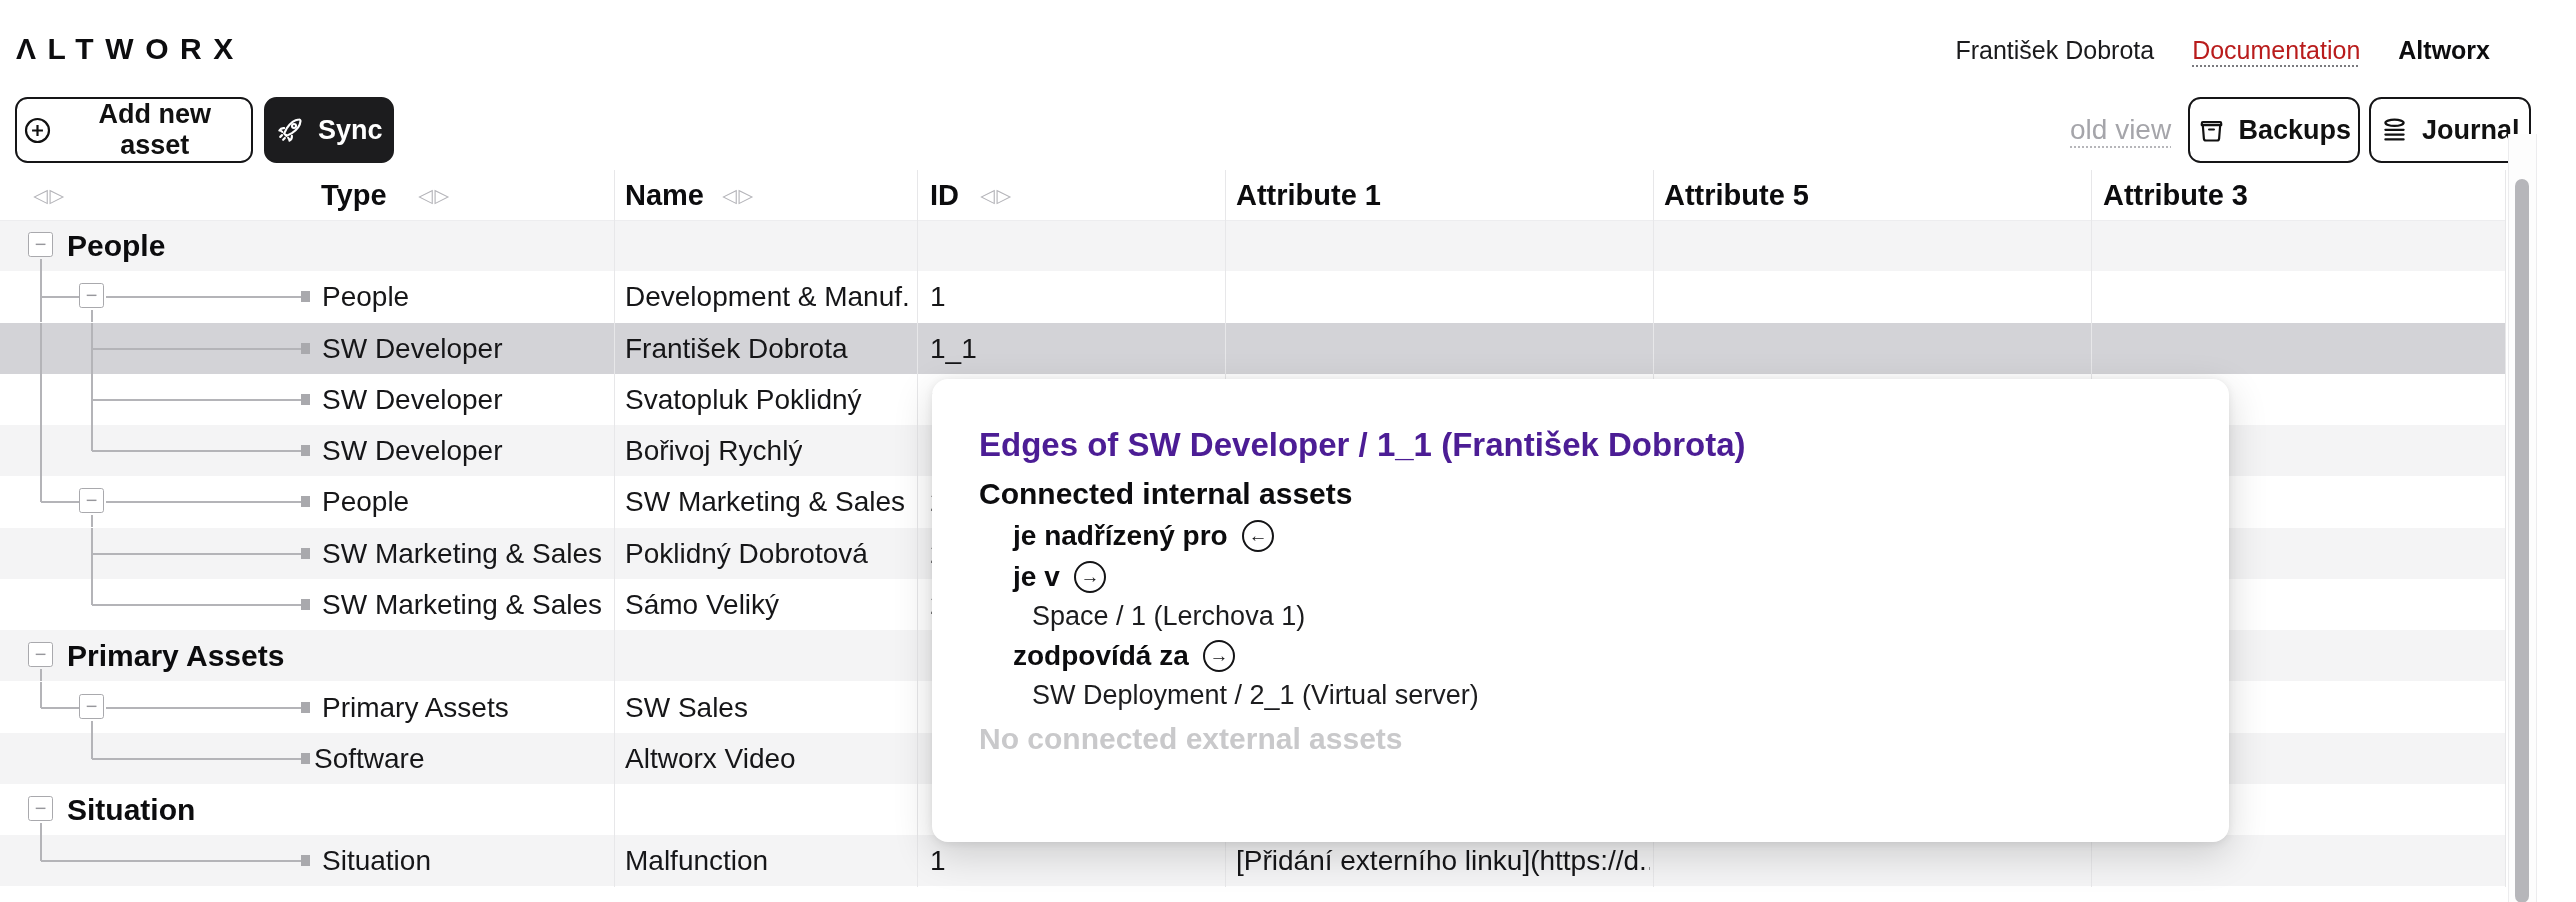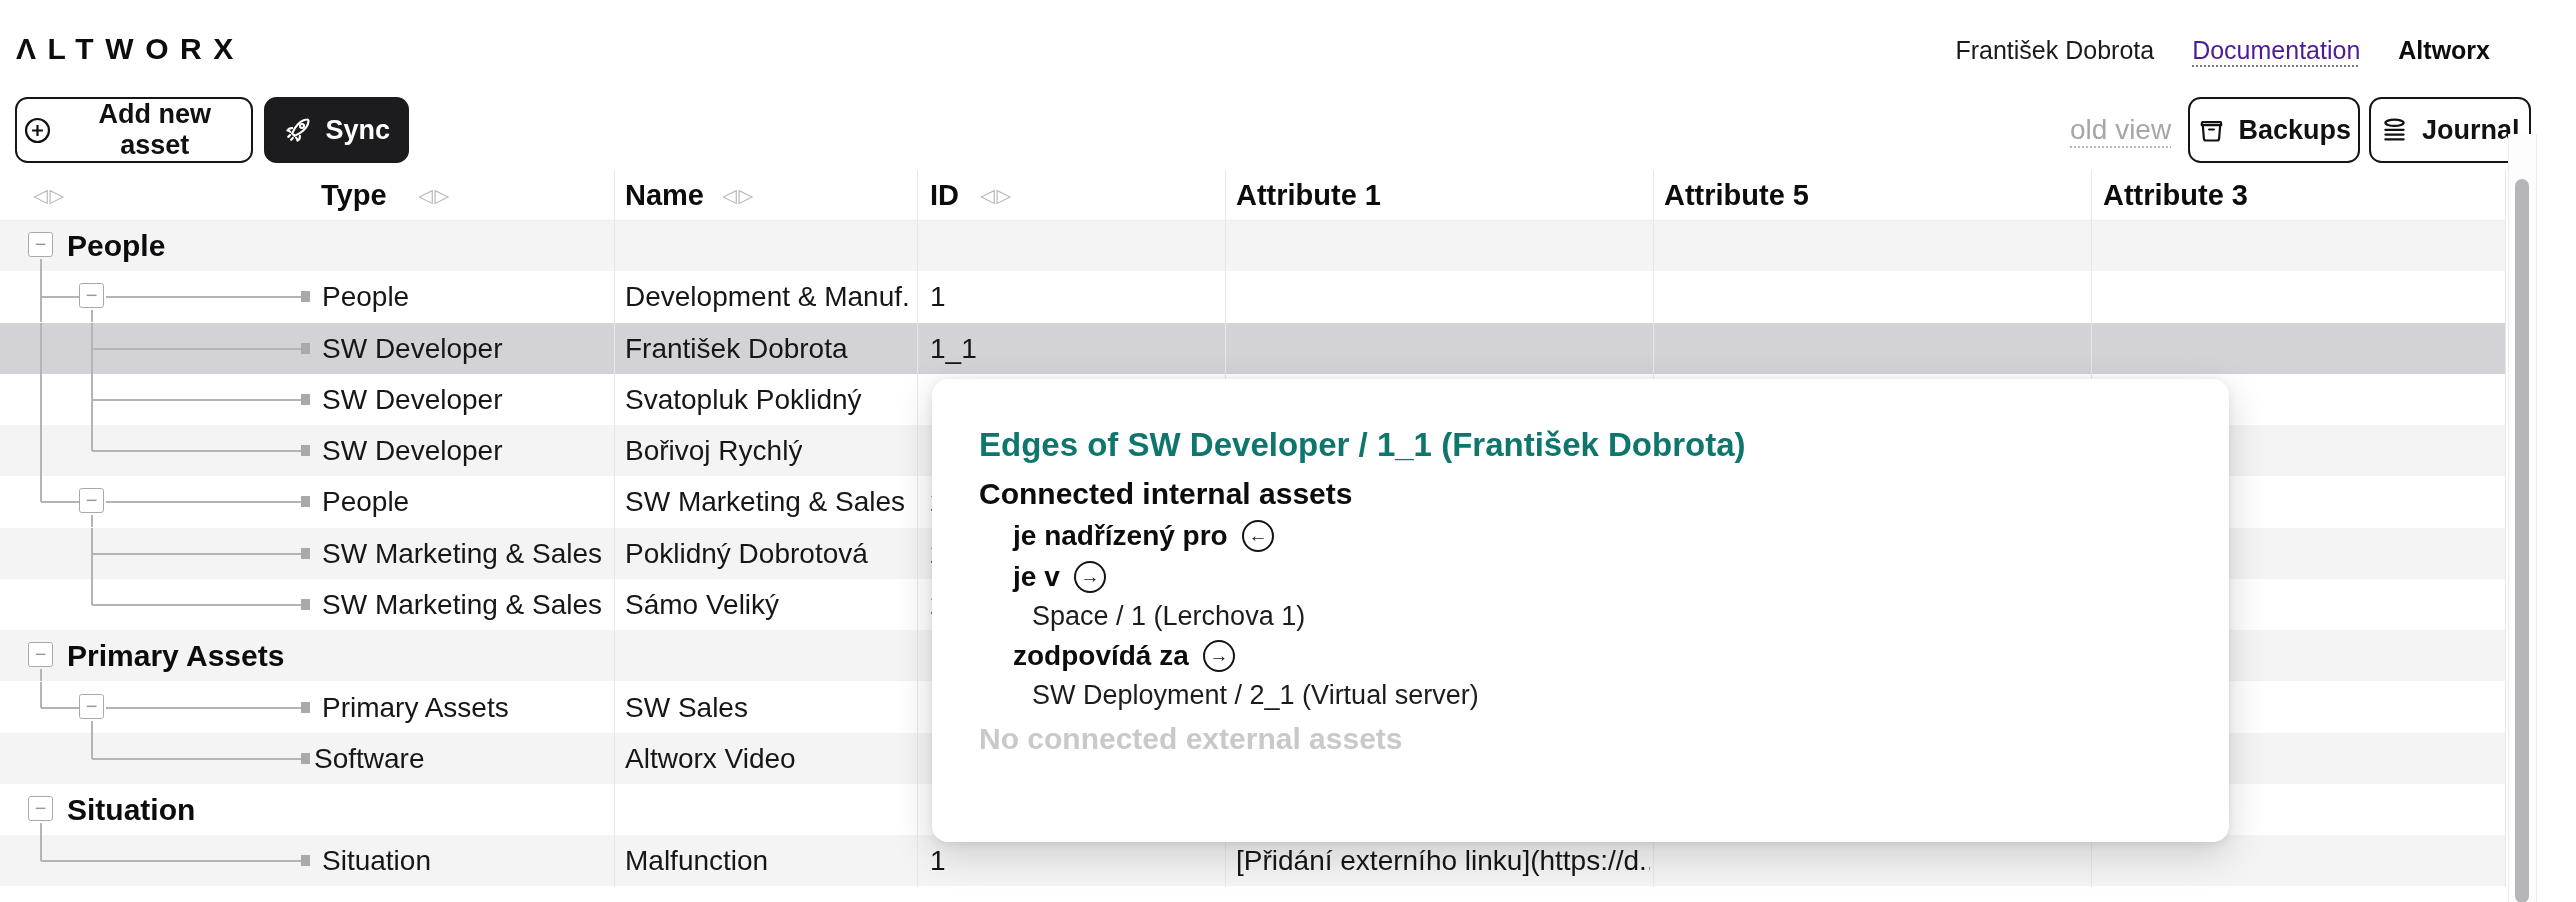--- a/index.html
+++ b/index.html
@@ -6,30 +6,30 @@
   body{
     width:2576px;height:903px;overflow:hidden;background:#ffffff;
     font-family:"Liberation Sans","DejaVu Sans",sans-serif;color:#161618;
     position:relative;
   }
   
   .topbar{position:absolute;left:0;top:0;width:2576px;height:82px;}
   .logo{position:absolute;left:16px;top:32px;font-size:30px;font-weight:600;letter-spacing:11.6px;color:#0d0d0f;}
   .topnav{position:absolute;right:86px;top:36px;display:flex;align-items:center;gap:38px;font-size:25px;}
   .topnav .user{color:#1a1a1c;}
-  .topnav .doc{color:#4c1d95;text-decoration:underline dotted #7a7a7e 1.8px;text-underline-offset:6.3px;cursor:pointer;}
+  .topnav .doc{color:#b91c1c;text-decoration:underline dotted #7a7a7e 1.8px;text-underline-offset:6.3px;cursor:pointer;}
   .topnav .brand{font-weight:700;color:#0d0d0f;}
   
   .toolbar{position:absolute;left:0;top:97px;width:2576px;height:66px;}
   .btn{position:absolute;height:66px;box-sizing:border-box;border:2.2px solid #151517;border-radius:12.5px;
        background:#fff;display:flex;align-items:center;justify-content:center;gap:12.5px;
        font-size:27px;font-weight:700;color:#111;cursor:pointer;}
   .btn.dark{background:#1c1c1e;color:#fff;border-color:#1c1c1e;}
   .btn-add{left:15px;width:238px;}
-  .btn-sync{left:264px;width:145px;}
+  .btn-sync{left:264px;width:130px;}
   .btn-backups{left:2188px;width:172px;}
   .btn-journal{left:2369px;width:162px;}
   .oldview{position:absolute;left:2070px;top:12.5px;height:41px;display:flex;align-items:center;
            font-size:28px;color:#a5a5aa;text-decoration:underline dotted #b6b6ba 1.8px;text-underline-offset:7.2px;cursor:pointer;}
   .icn{display:inline-flex;align-items:center;justify-content:center;}
   
   .table{position:absolute;left:0;top:170px;width:2506px;height:717px;}
   .colborder{position:absolute;top:0;height:717px;width:0.9px;background:#e7e7e9;z-index:3;}
   .hdrline{position:absolute;left:0;top:50px;width:2506px;height:0.9px;background:#ededef;z-index:3;}
   .hcell{position:absolute;top:0;height:50px;display:flex;align-items:center;font-size:29px;font-weight:700;color:#0c0c0e;}
@@ -44,21 +44,21 @@
   .glabel{position:absolute;left:67px;top:0;height:100%;display:flex;align-items:center;font-size:30px;font-weight:700;color:#0c0c0e;}
   .vline{position:absolute;width:1.8px;background:#b4b4b8;}
   .hline{position:absolute;height:1.8px;background:#b4b4b8;}
   .tbox{position:absolute;width:23px;height:23px;border:1.8px solid #a9a9ad;background:#fff;border-radius:2.7px;
         display:flex;align-items:center;justify-content:center;font-size:20px;color:#97979c;cursor:pointer;z-index:2;}
   .cap{position:absolute;width:9px;height:10.7px;background:#a9a9ad;}
   
   .popup{position:absolute;left:932px;top:379px;width:1297px;height:463px;background:#fff;border-radius:16px;
          box-shadow:0 12.5px 39px rgba(0,0,0,0.16),0 1.8px 9px rgba(0,0,0,0.08);z-index:10;
          box-sizing:border-box;padding:47px 36px 0 47px;}
-  .popup h2{margin:0 0 12.5px 0;font-size:33px;font-weight:700;color:#0f766e;}
+  .popup h2{margin:0 0 12.5px 0;font-size:33px;font-weight:700;color:#4c1d95;}
   .popup h3{margin:0 0 5.4px 0;font-size:30px;font-weight:700;color:#0c0c0e;}
   .edge-label{margin-left:34px;height:41px;display:flex;align-items:center;gap:14.3px;font-size:28px;font-weight:700;color:#0c0c0e;}
   .edge-target{margin-left:53px;height:38px;display:flex;align-items:center;font-size:27px;color:#1c1c1e;}
   .circ{width:28px;height:28px;border:2.2px solid #141416;border-radius:50%;display:flex;align-items:center;
         justify-content:center;font-size:19px;color:#141416;font-weight:400;}
   .ext{margin-top:7.2px;font-size:30px;font-weight:700;color:#c9c9cb;}
   
   .sb-track{position:absolute;left:2508px;top:134px;width:27px;height:769px;background:#fdfdfd;
             border-left:0.9px solid #ececee;border-right:0.9px solid #ececee;z-index:5;}
   .sb-thumb{position:absolute;left:6.3px;top:45px;width:13.4px;height:724px;background:#b6b6ba;border-radius:7.2px;cursor:pointer;}

